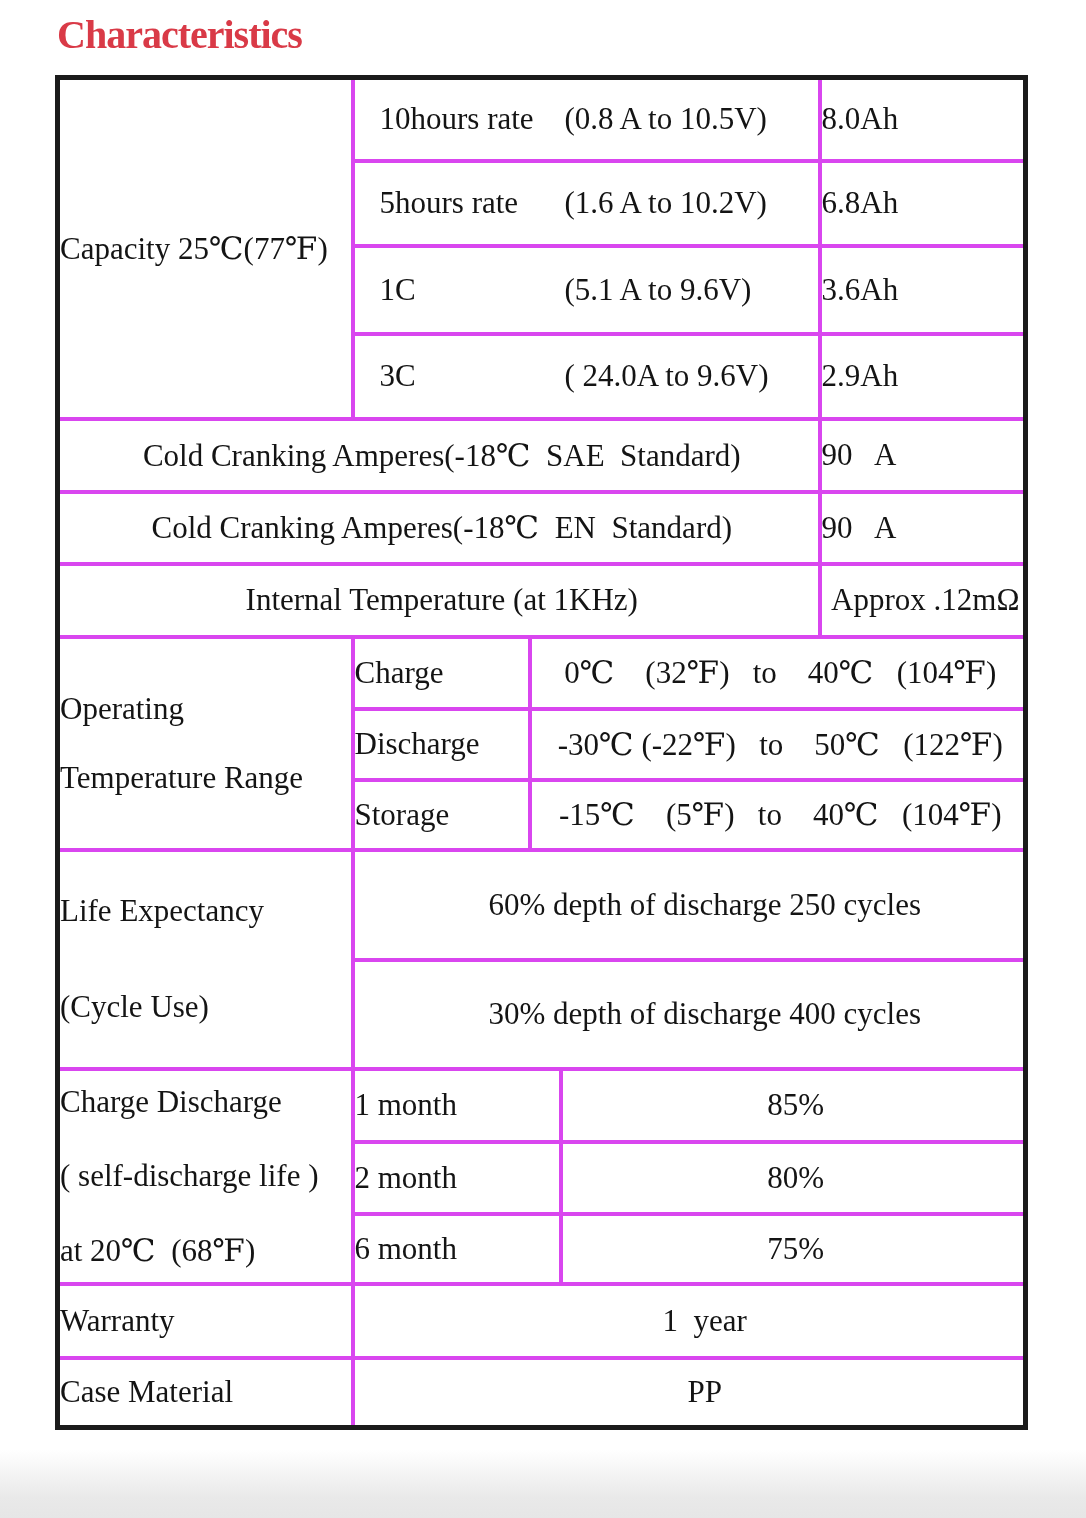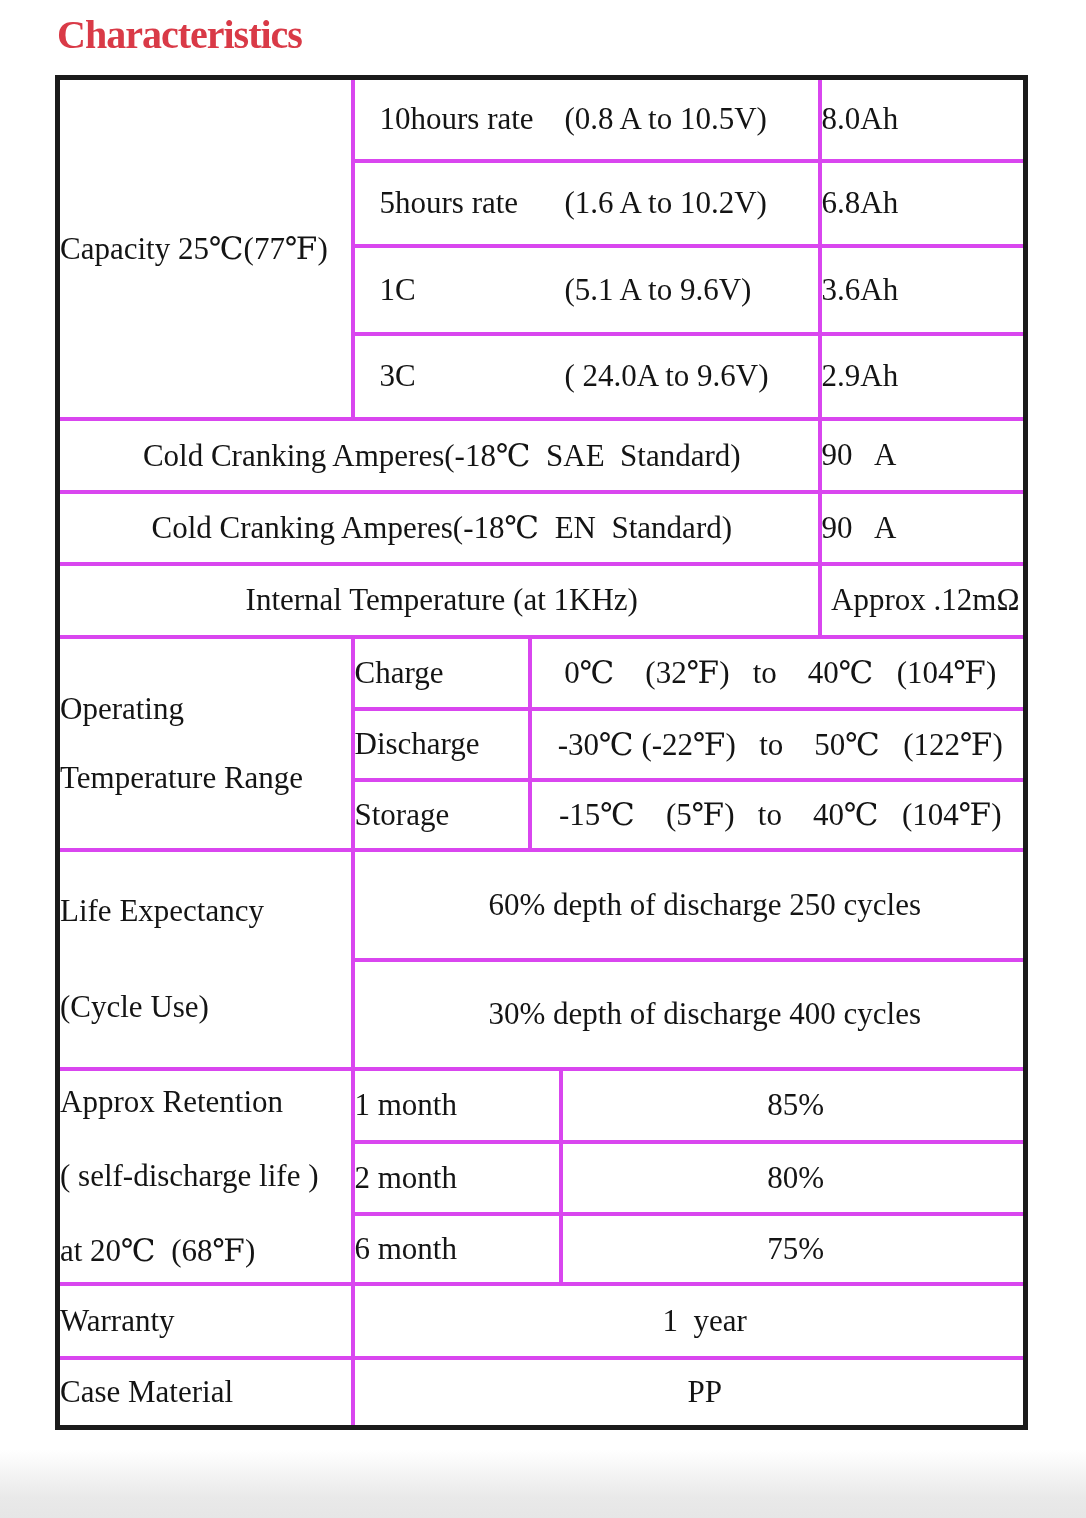--- a/index.html
+++ b/index.html
@@ -146,21 +146,21 @@
       </td>
       <td colspan="4" class="l pad24">60% depth of discharge 250 cycles</td>
     </tr>
     <tr style="height:109px">
       <td colspan="4" class="l pad24">30% depth of discharge 400 cycles</td>
     </tr>
 
     <tr style="height:73px">
       <td rowspan="3">
         <div class="stack gap-ret">
-          <span>Approx Retention</span>
+          <span>Charge Discharge</span>
           <span>( self-discharge life )</span>
           <span class="pre">at 20℃  (68℉)</span>
         </div>
       </td>
       <td colspan="2" class="c">1 month</td>
       <td colspan="2" class="l pad4">85%</td>
     </tr>
     <tr style="height:72px">
       <td colspan="2" class="c">2 month</td>
       <td colspan="2" class="l pad4">80%</td>

